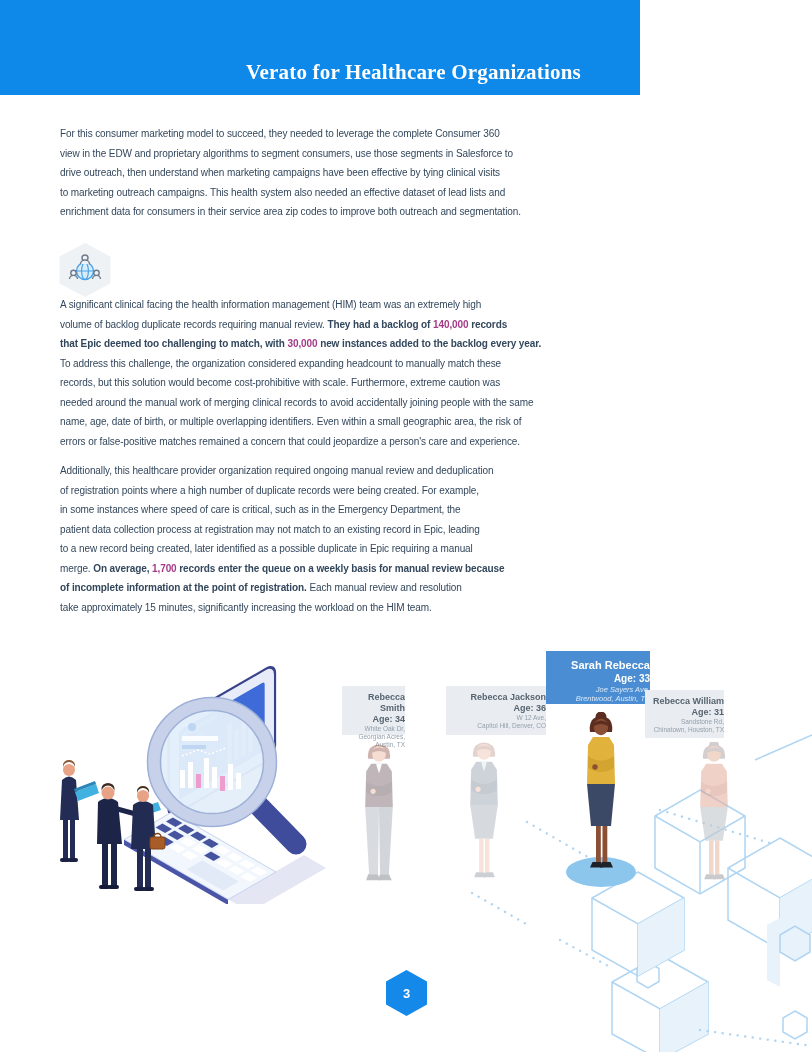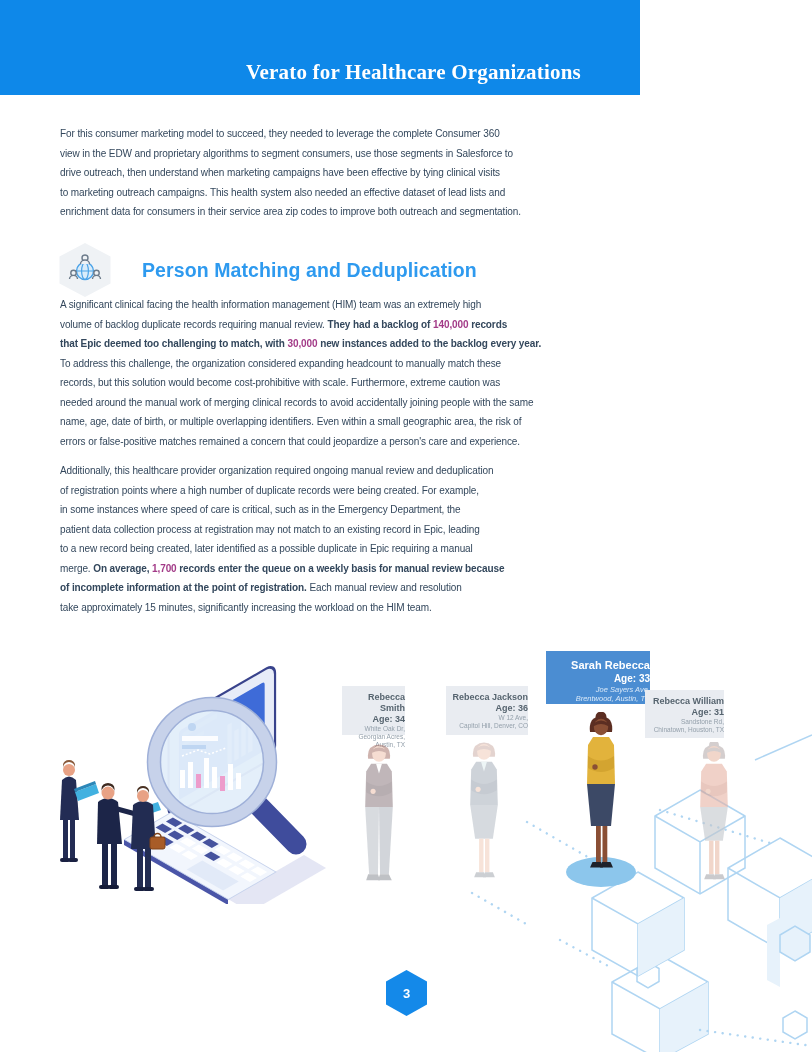--- a/index.html
+++ b/index.html
@@ -49,21 +49,21 @@
   .illu{position:absolute;}
   .decor{position:absolute;left:440px;top:720px;width:372px;height:332px;}
   .person-card{
     position:absolute;background:var(--card-bg);text-align:right;
     padding-top:6px;color:var(--card-name);
   }
   .person-card .card-name{font-size:9px;font-weight:700;line-height:11px;}
   .person-card .card-age{font-size:9px;font-weight:700;line-height:11px;}
   .person-card .card-addr{font-size:6.5px;line-height:8px;color:var(--card-addr);}
   .card-1{left:342px;top:686px;width:63px;height:49px;}
-  .card-2{left:446px;top:686px;width:82px;height:49px;}
+  .card-2{left:446px;top:686px;width:100px;height:49px;}
   .card-3{left:546px;top:651px;width:104px;height:53px;background:var(--hl-card-bg);padding-top:7px;}
   .card-3 .card-name{font-size:11px;color:#FFFFFF;line-height:14px;}
   .card-3 .card-age{font-size:10px;color:#FFFFFF;line-height:13px;}
   .card-3 .card-addr{font-size:7.5px;color:#D8E8F8;line-height:9px;font-style:italic;}
   .card-4{left:645px;top:690px;width:79px;height:48px;}
   .fig{position:absolute;}
   .fig-1{left:349px;top:742px;opacity:.55;}
   .fig-2{left:454px;top:740px;opacity:.5;}
   .fig-3{left:563px;top:712px;}
   .fig-4{left:684px;top:742px;opacity:.6;}
@@ -95,21 +95,20 @@
       <ellipse cx="18" cy="19" rx="3.4" ry="8.5" fill="none" stroke="#4BA3E8" stroke-width="1.2"></ellipse>
       <line x1="9.5" y1="19" x2="26.5" y2="19" stroke="#4BA3E8" stroke-width="1.2"></line>
       <circle cx="18" cy="6" r="3" fill="#EFF2F5" stroke="#6B7A8A" stroke-width="1.4"></circle>
       <path d="M13.5,12 a4.5,4 0 0 1 9,0" fill="#EFF2F5" stroke="#6B7A8A" stroke-width="1.4"></path>
       <circle cx="6.5" cy="21" r="2.7" fill="#EFF2F5" stroke="#6B7A8A" stroke-width="1.4"></circle>
       <path d="M2.5,27 a4,3.6 0 0 1 8,0" fill="#EFF2F5" stroke="#6B7A8A" stroke-width="1.4"></path>
       <circle cx="29.5" cy="21" r="2.7" fill="#EFF2F5" stroke="#6B7A8A" stroke-width="1.4"></circle>
       <path d="M25.5,27 a4,3.6 0 0 1 8,0" fill="#EFF2F5" stroke="#6B7A8A" stroke-width="1.4"></path>
     </svg>
   </div>
-  <div class="section-title">Person Matching and Deduplication</div>
 </div>
 
 <p class="para para-2"><span class="seg-regular">A significant clinical facing the health information management (HIM) team was an extremely high
 volume of backlog duplicate records requiring manual review. </span><span class="seg-bold">They had a backlog of </span><span class="seg-accent">140,000</span><span class="seg-bold"> records
 that Epic deemed too challenging to match, with </span><span class="seg-accent">30,000</span><span class="seg-bold"> new instances added to the backlog every year.</span><span class="seg-regular">
 To address this challenge, the organization considered expanding headcount to manually match these
 records, but this solution would become cost-prohibitive with scale. Furthermore, extreme caution was
 needed around the manual work of merging clinical records to avoid accidentally joining people with the same
 name, age, date of birth, or multiple overlapping identifiers. Even within a small geographic area, the risk of
 errors or false-positive matches remained a concern that could jeopardize a person's care and experience.</span></p>

